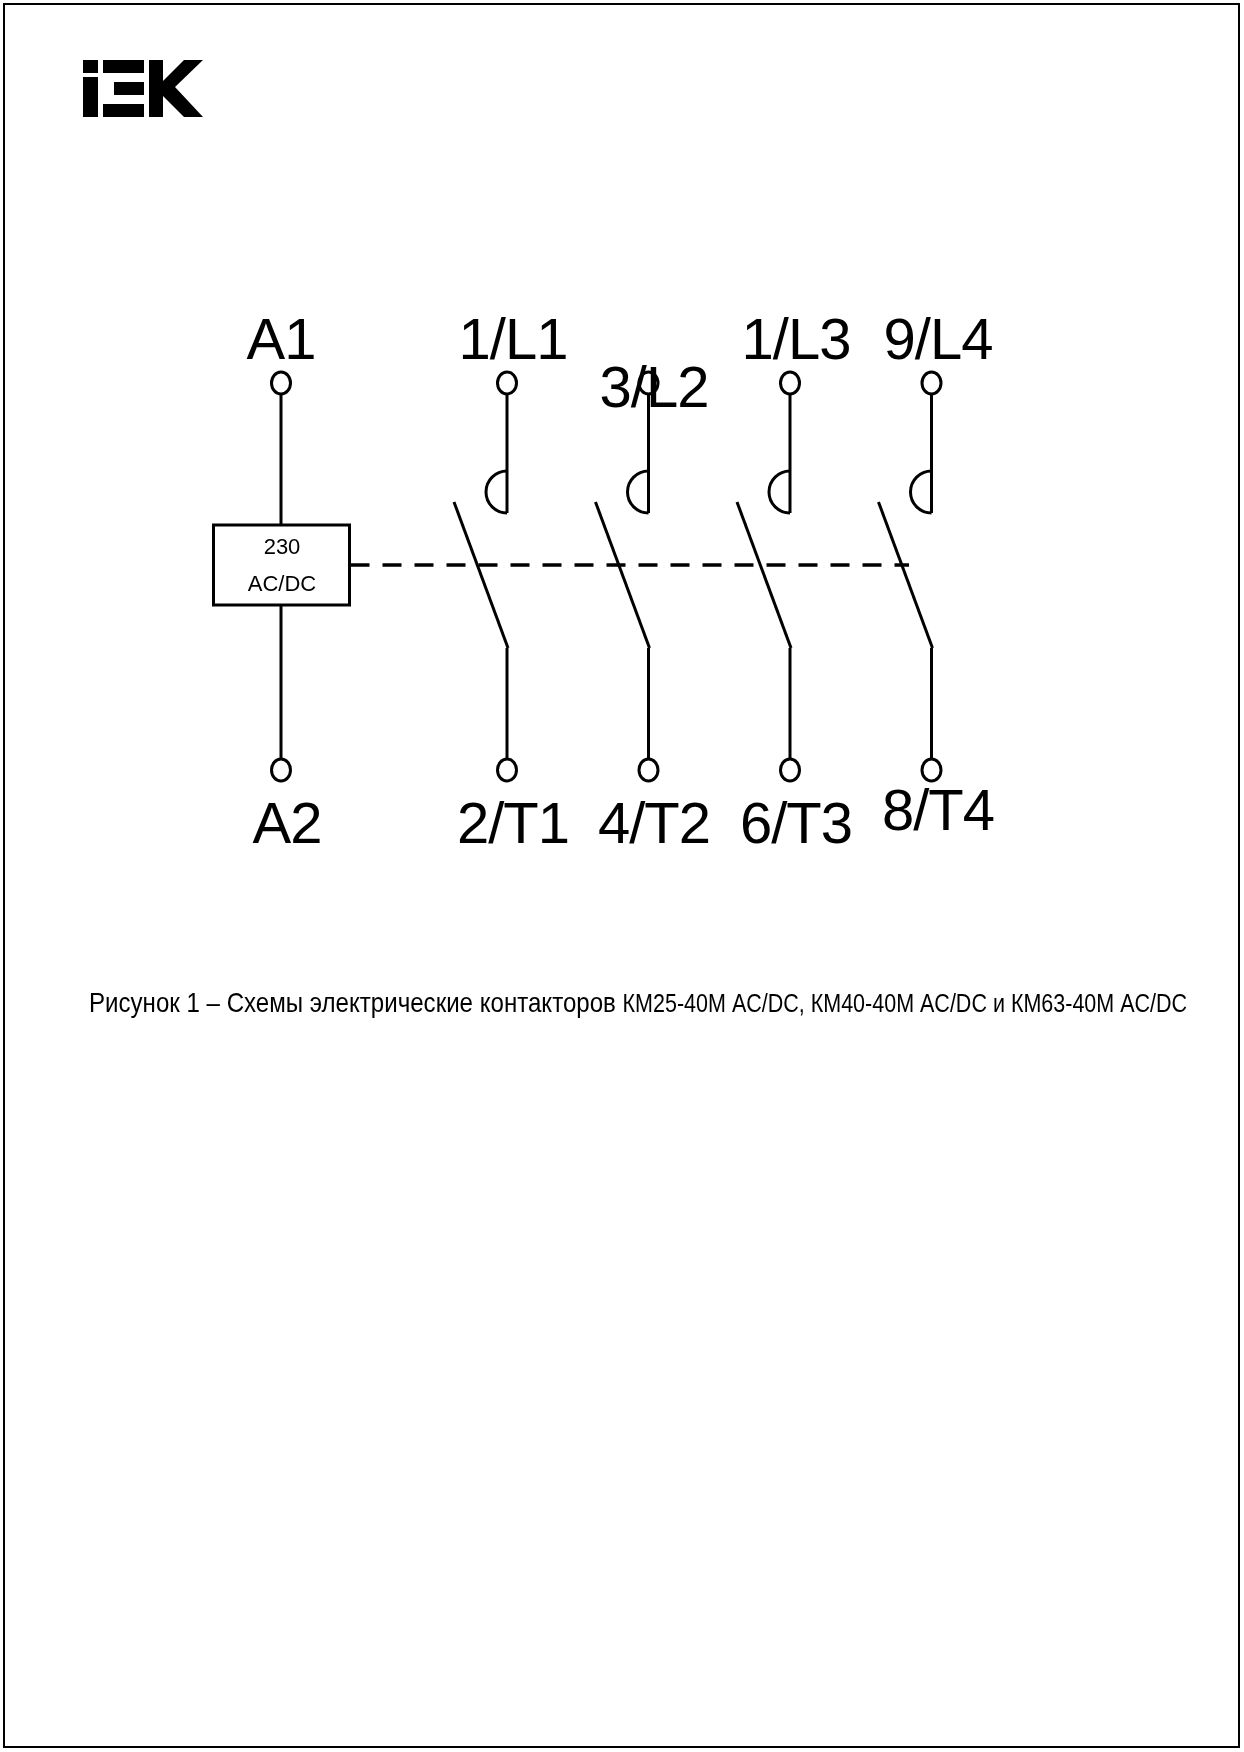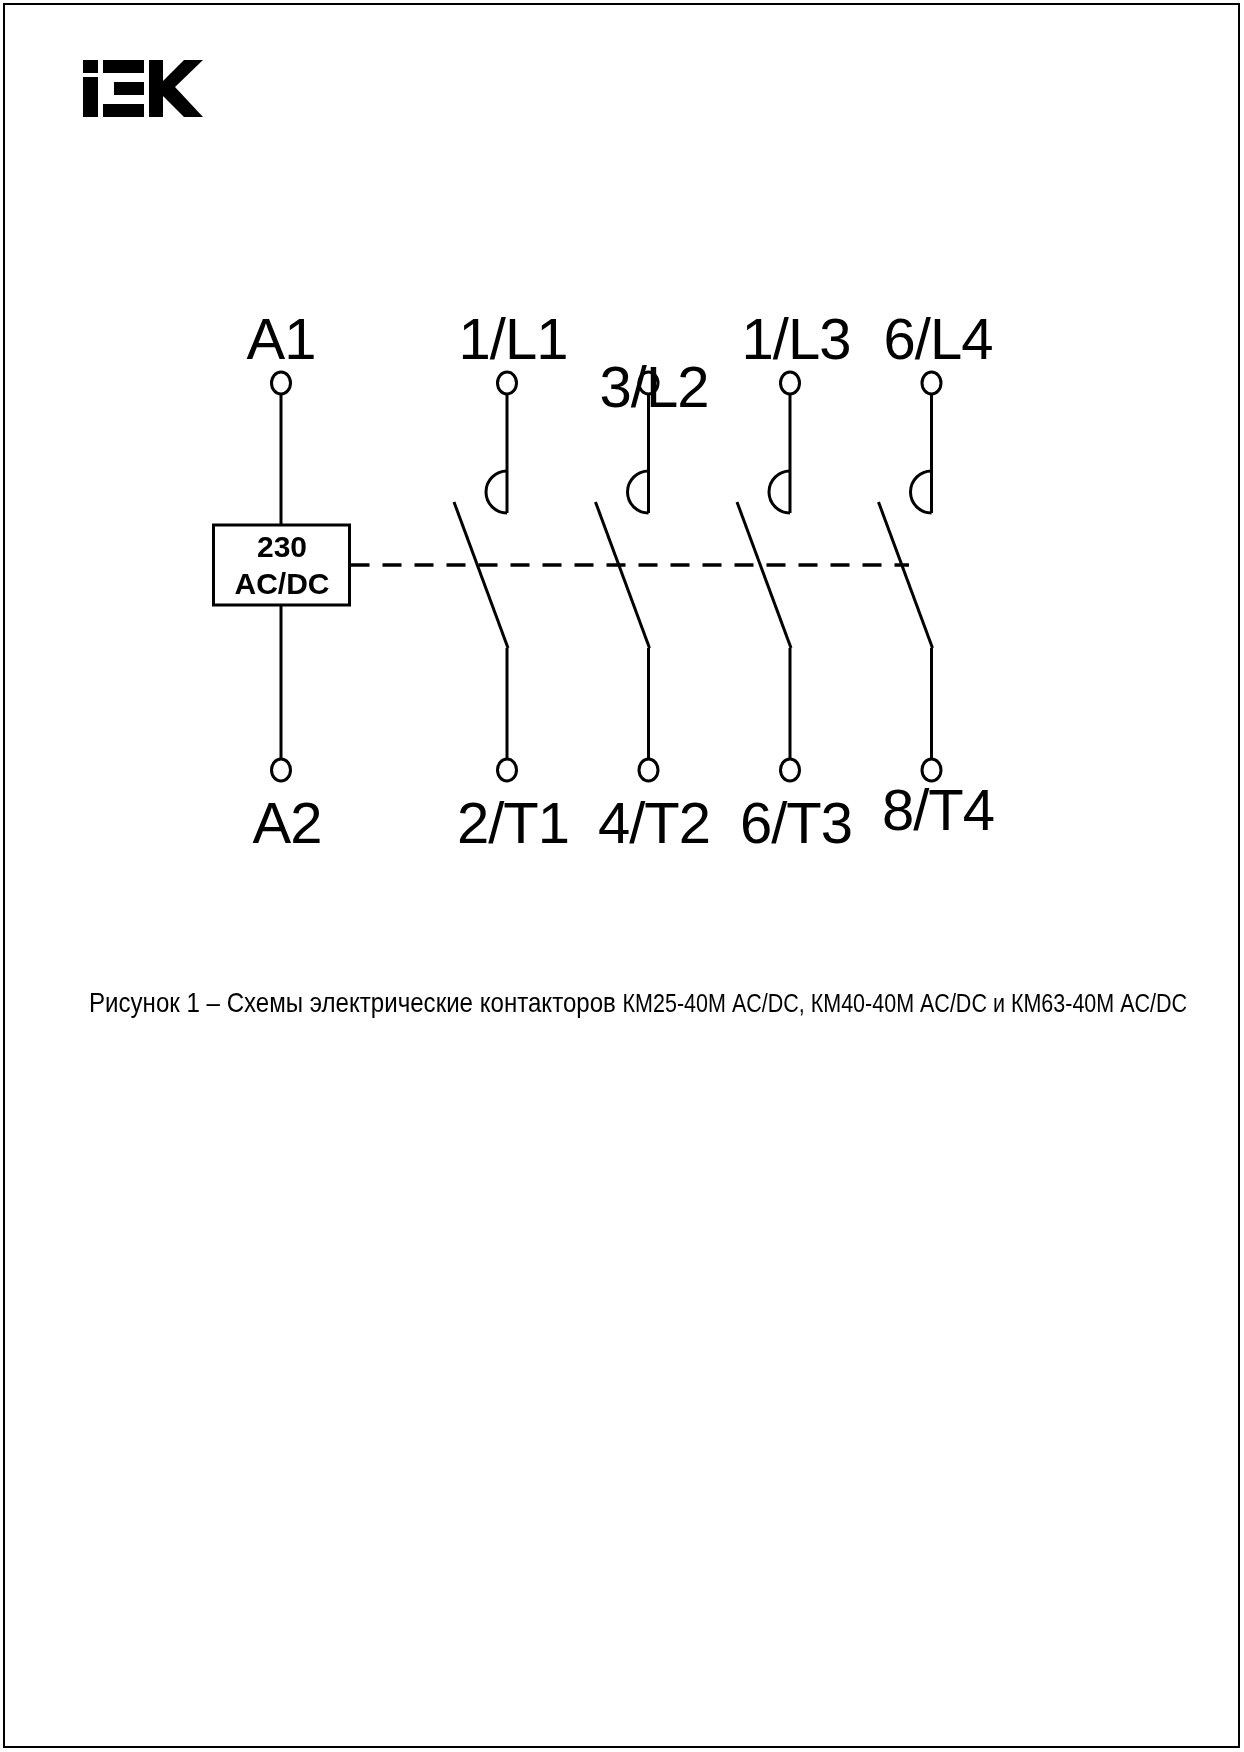--- a/index.html
+++ b/index.html
@@ -32,24 +32,23 @@
     position: absolute;
     transform: translate(-50%, -50%);
     font-size: 58px;
     line-height: 1;
     white-space: nowrap;
     letter-spacing: -1px;
   }
   .coil-label {
     position: absolute;
     transform: translate(-50%, -50%);
-    font-size: 30px;
+    font-size: 22px;
     line-height: 1;
     white-space: nowrap;
-    font-weight: bold;
   }
   .caption {
     position: absolute;
     left: 89px;
     top: 988px;
     margin: 0;
     white-space: nowrap;
     transform: scaleX(0.86);
     transform-origin: 0 50%;
     font-size: 28px;
@@ -120,21 +119,21 @@
       <line x1="931.5" y1="648" x2="931.5" y2="759"></line>
       <ellipse cx="931.5" cy="770" rx="9.5" ry="11"></ellipse>
     </g>
   </g>
 </svg>
 
 <div class="term-label" style="left:281px; top:339px;">A1</div>
 <div class="term-label" style="left:513px; top:339px;">1/L1</div>
 <div class="term-label" style="left:654px; top:339px;margin-top:48px;">3/L2</div>
 <div class="term-label" style="left:796px; top:339px;">1/L3</div>
-<div class="term-label" style="left:938px; top:339px;">6/L4</div>
+<div class="term-label" style="left:938px; top:339px;">9/L4</div>
 
 <div class="term-label" style="left:287px; top:823px;">A2</div>
 <div class="term-label" style="left:513px; top:823px;">2/T1</div>
 <div class="term-label" style="left:654px; top:823px;">4/T2</div>
 <div class="term-label" style="left:796px; top:823px;text-align:right;">6/T3</div>
 <div class="term-label" style="left:938px; top:810px;">8/T4</div>
 
 <div class="coil-label" style="left:282px; top:547px;">230</div>
 <div class="coil-label" style="left:282px; top:584px;">AC/DC</div>
 

